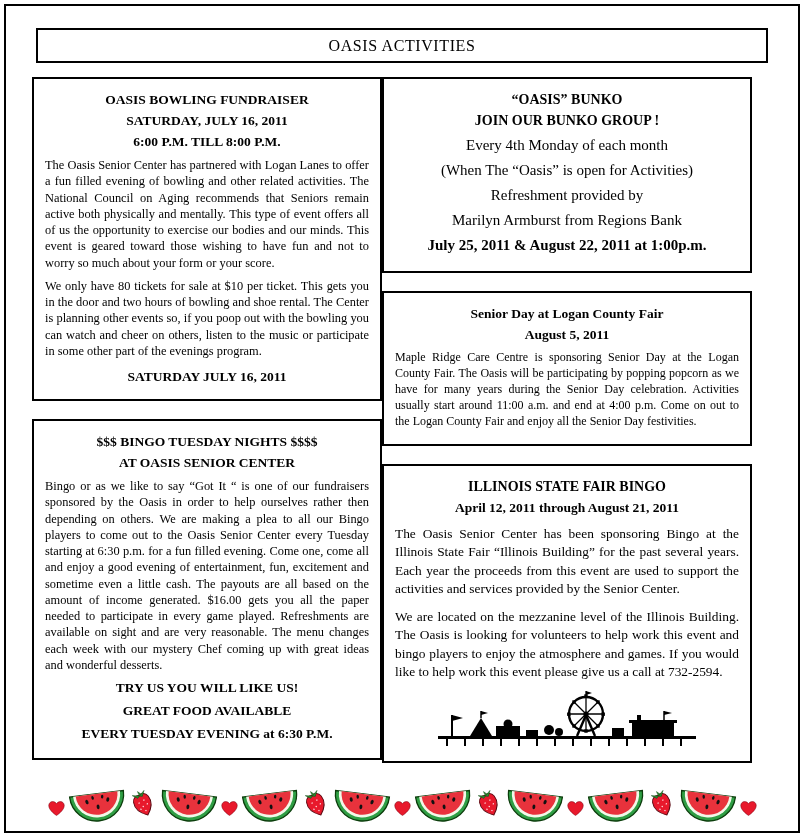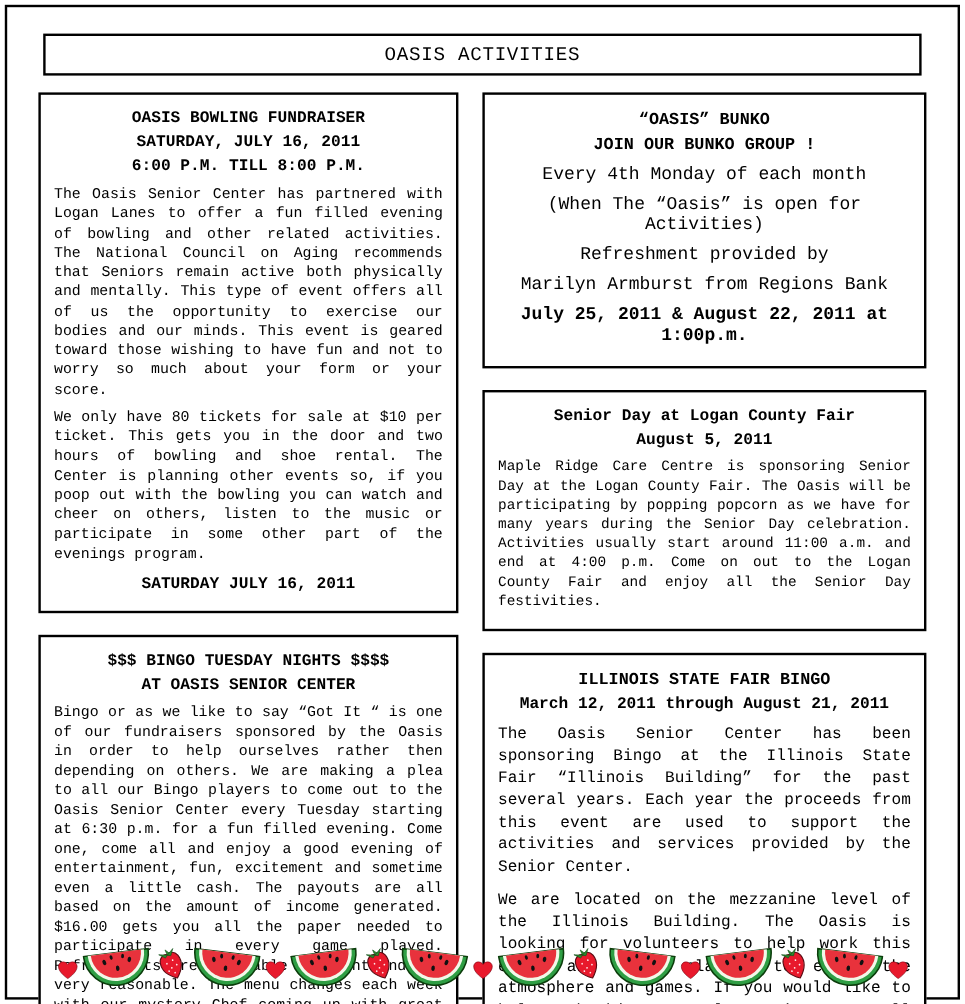--- a/index.html
+++ b/index.html
@@ -9,33 +9,31 @@
     color:#000;
     overflow:hidden;
   }
   .page {
     position:relative;
     box-sizing:border-box;
     width:796px; height:829px;
     margin:4px;
     border:2px solid #000;
     background:#fff;
-    font-family:Liberation Mono, monospace;
   }
   .header-box {
     margin:22px 30px 0 30px;
     border:2px solid #000;
     text-align:center;
     padding:7px 0 6px 0;
     font-size:16px;
     letter-spacing:0.6px;
   }
   .columns {
     display:flex;
-    gap:20px;
     margin:14px 26px 0 26px;
     align-items:flex-start;
   }
   .col-left  { width:350px; flex:0 0 350px; }
   .col-right { width:370px; flex:0 0 370px; }
   .box {
     box-sizing:border-box;
     border:2px solid #000;
     padding:8px 11px 9px 11px;
     background:#fff;
@@ -139,21 +137,21 @@
       </section>
 
       <section class="box">
         <div class="t">Senior Day at Logan County Fair</div>
         <div class="t">August 5, 2011</div>
         <p class="body senior-body">Maple Ridge Care Centre is sponsoring Senior Day at the Logan County Fair. The Oasis will be participating by popping popcorn as we have for many years during the Senior Day celebration. Activities usually start around 11:00 a.m. and end at 4:00 p.m. Come on out to the Logan County Fair and enjoy all the Senior Day  festivities.</p>
       </section>
 
       <section class="box">
         <div class="t t-lg">ILLINOIS STATE FAIR BINGO</div>
-        <div class="t">March 12, 2011  through August 21, 2011</div>
+        <div class="t">April 12, 2011  through August 21, 2011</div>
         <p class="body fair-body">The Oasis Senior Center has been sponsoring Bingo at the Illinois State Fair “Illinois Building” for the past several years. Each year the proceeds from this event are used to support the activities and services provided by the Senior Center.</p>
         <p class="body fair-body">We are located on the   mezzanine level of the Illinois Building. The Oasis is looking for volunteers to help work this event and bingo players to enjoy the atmosphere and games. If you would like to help work this event please give us a call at 732-2594.</p>
         <div class="silhouette-wrap">
           <svg width="262" height="58" viewBox="0 0 262 58" fill="#000">
 
             <rect x="2" y="46" width="258" height="3"></rect>
             <g>
               <rect x="10" y="49" width="2" height="7"></rect>
                 <rect x="28" y="49" width="2" height="7"></rect>
               <rect x="46" y="49" width="2" height="7"></rect>

